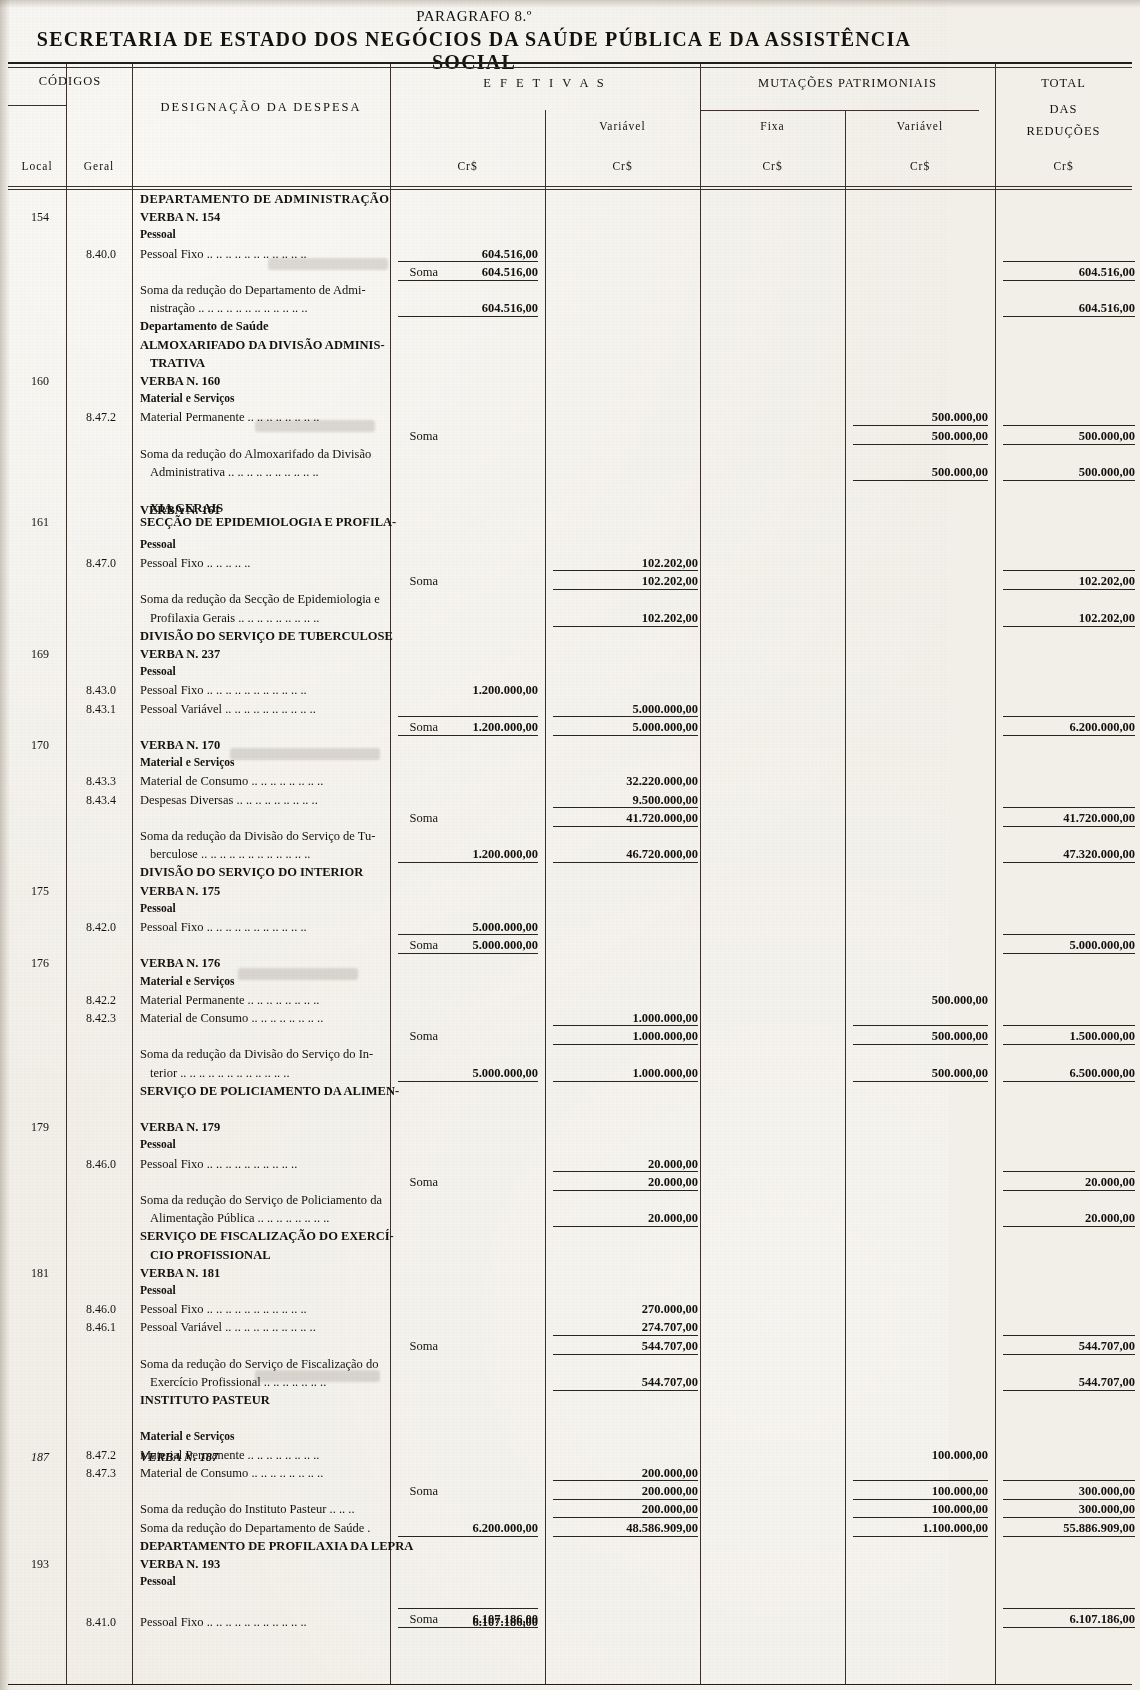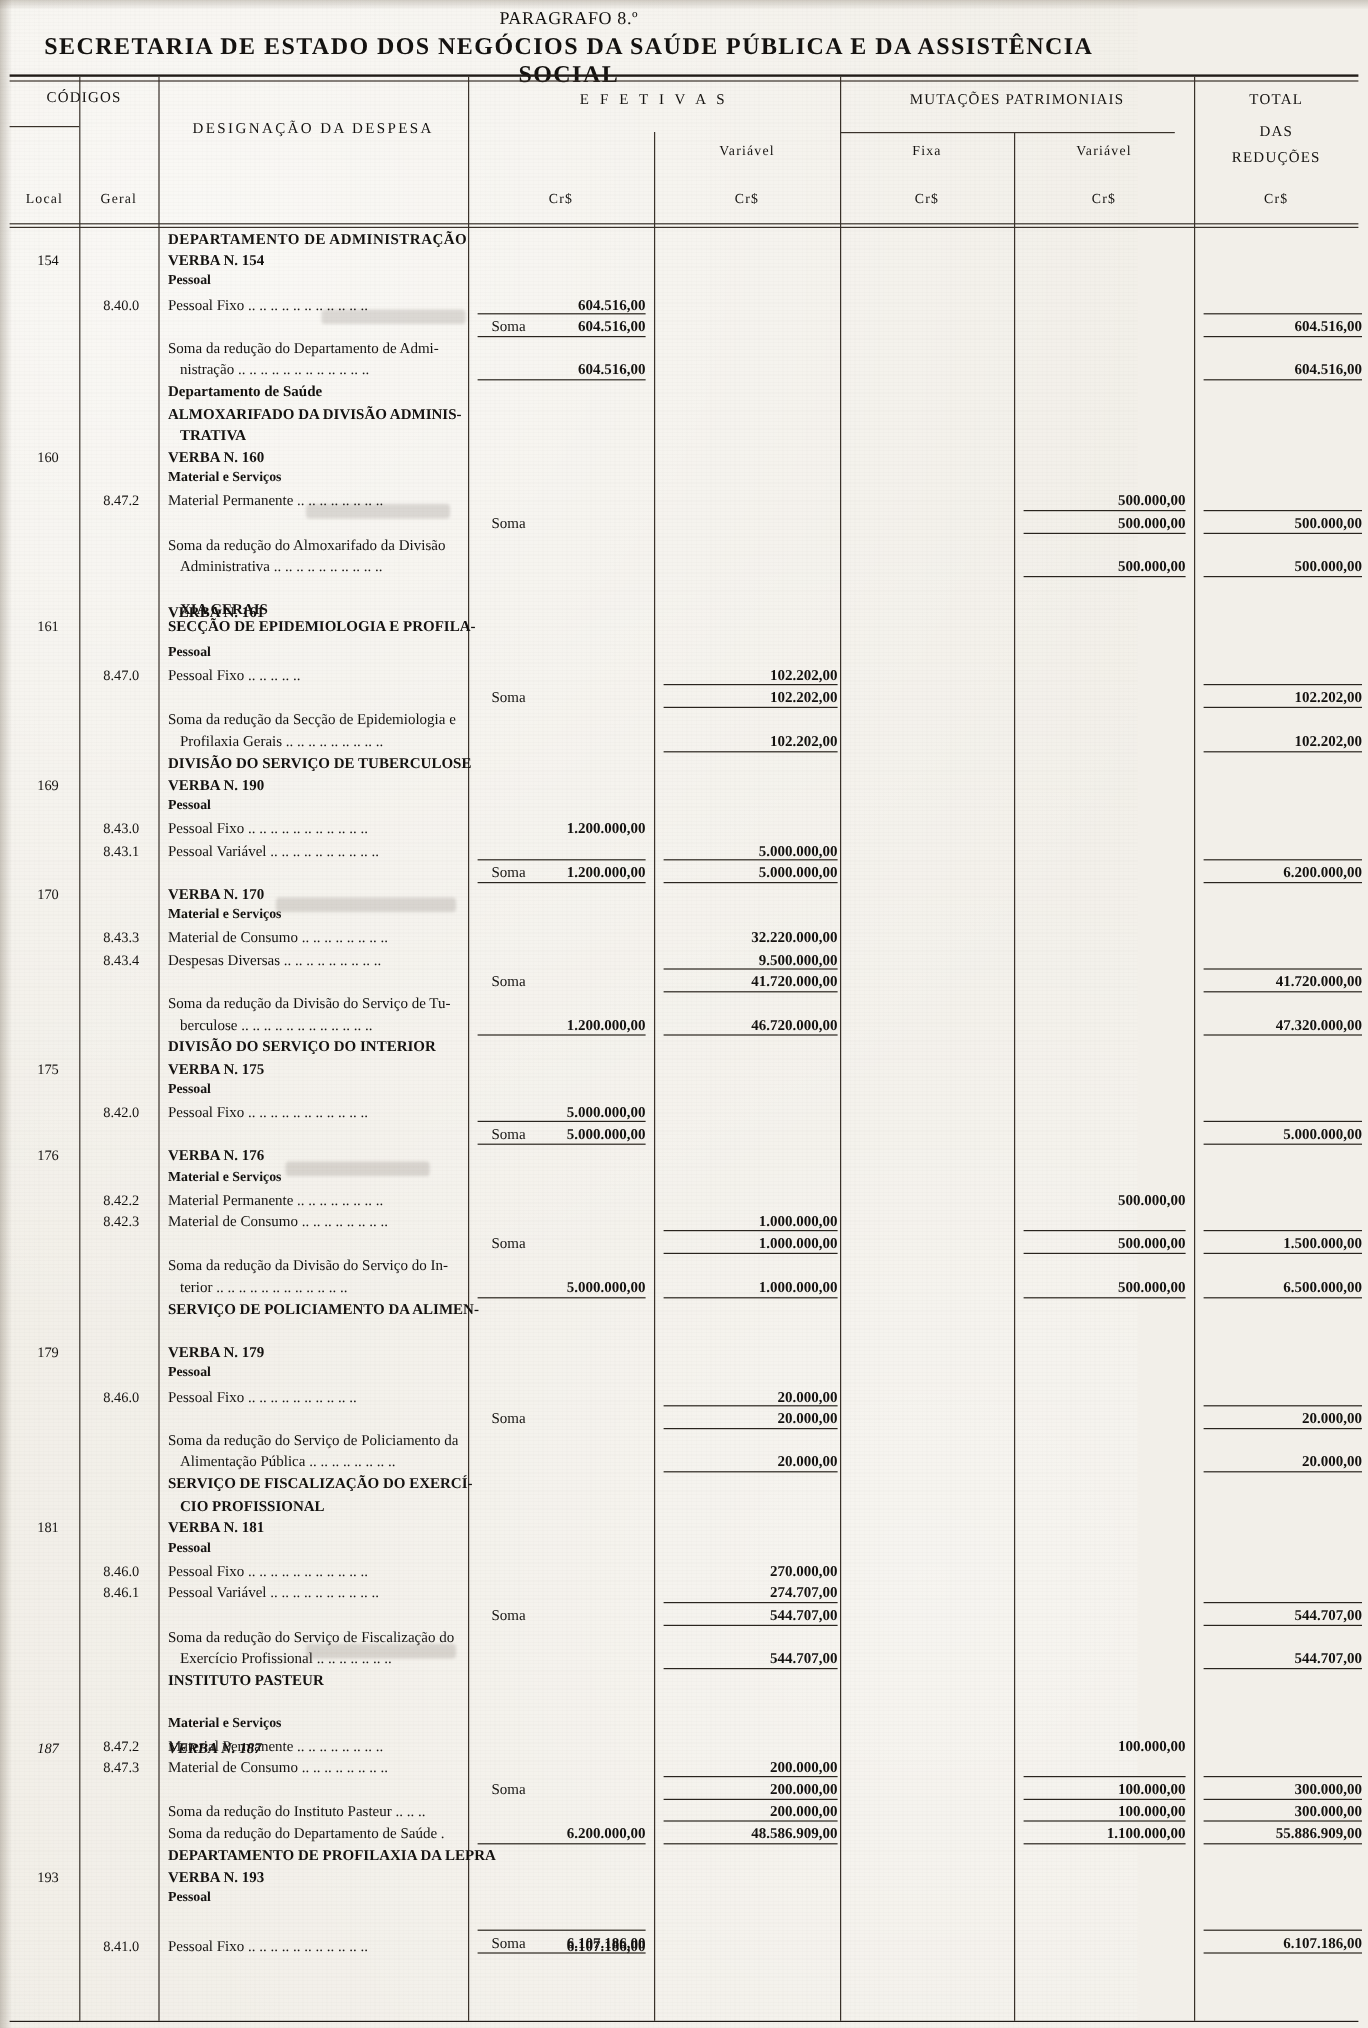--- a/index.html
+++ b/index.html
@@ -237,21 +237,21 @@
           <div class="c-ef-var bold">102.202,00</div>
           <div class="c-total bold">102.202,00</div>
         </div>
         <div class="uline" style="left: 545px; width: 145px; top: 433.6px;"></div>
         <div class="uline" style="left: 995px; width: 132px; top: 433.6px;"></div>
         <div class="row" style="top: 436.8px;">
           <div class="c-desc bold">DIVISÃO DO SERVIÇO DE TUBERCULOSE</div>
         </div>
         <div class="row" style="top: 455px;">
           <div class="c-local">169</div>
-          <div class="c-desc bold">VERBA N. 190</div>
+          <div class="c-desc bold">VERBA N. 237</div>
         </div>
         <div class="row" style="top: 473.2px;">
           <div class="c-desc bold" style="font-size: 11.5px;">Pessoal</div>
         </div>
         <div class="row" style="top: 491.4px;">
           <div class="c-geral">8.43.0</div>
           <div class="c-desc">Pessoal Fixo .. .. .. .. .. .. .. .. .. .. ..</div>
           <div class="c-ef-fixa bold">1.200.000,00</div>
         </div>
         <div class="row" style="top: 509.6px;">

